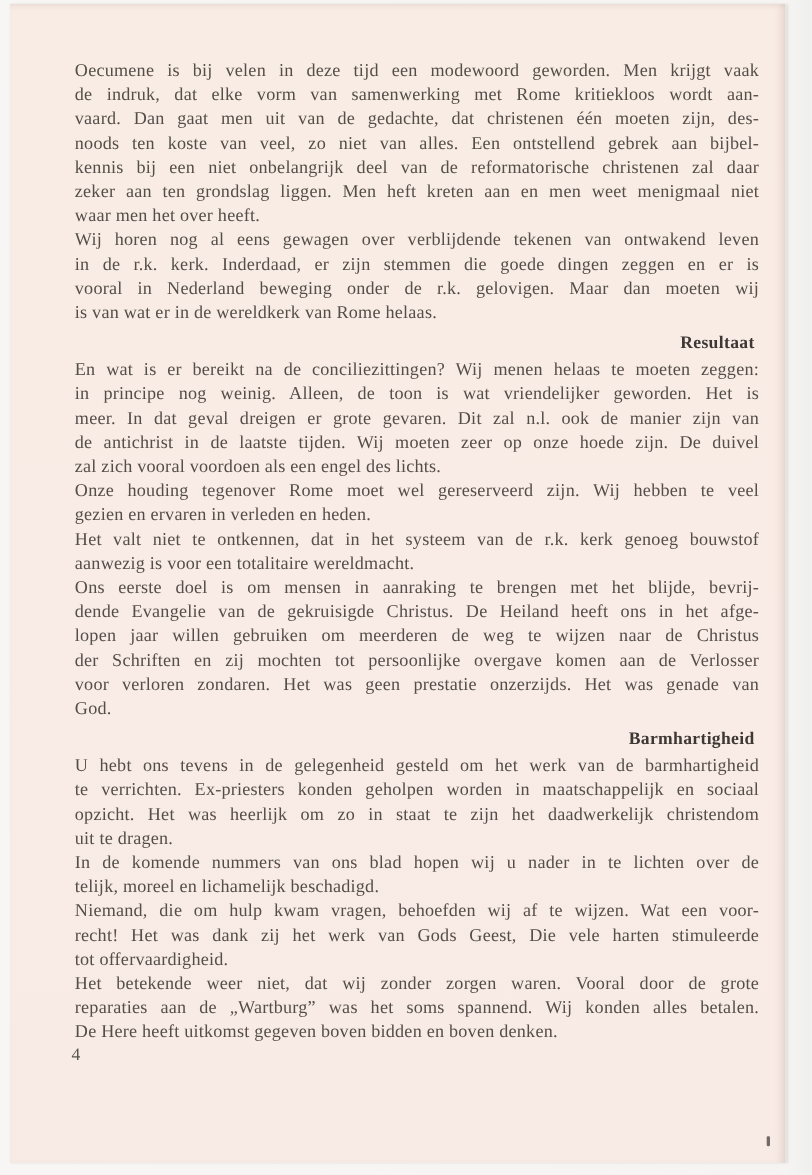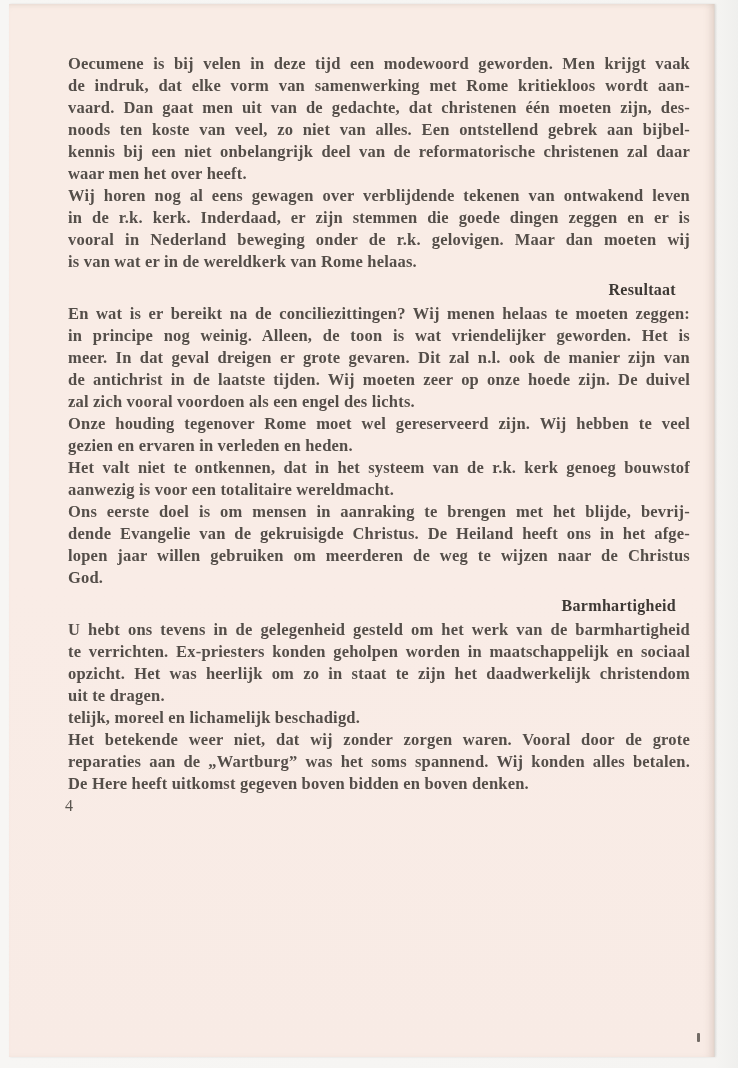--- a/index.html
+++ b/index.html
@@ -31,35 +31,35 @@
   }
   .textblock {
     position: absolute;
     left: 59px;
     top: 49px;
     width: 622px;
     color: #544e49;
     font-size: 16.5px;
     letter-spacing: 0.2px;
   }
-  .para { margin: 0; font-weight: bold; }
+  .para { margin: 0; }
   .tline {
     height: 22px;
     line-height: 22px;
     text-align: justify;
     text-align-last: justify;
     white-space: normal;
   }
   .tline.last {
     text-align-last: left;
   }
   .heading {
     height: 22px;
     line-height: 22px;
-    margin: 6px 14px 2px 0;
+    margin: 6px 4px 2px 0;
     text-align: right;
     font-weight: bold;
     color: #3d3834;
     font-size: 16px;
     letter-spacing: 0.3px;
   }
   .pagenum {
     margin-top: 0px;
     height: 22px;
     line-height: 22px;
@@ -83,20 +83,21 @@
 
 <div class="scan">
   <div class="paper">
     <div class="textblock" id="article">
         <div class="para">
           <div class="tline">Oecumene is bij velen in deze tijd een modewoord geworden. Men krijgt vaak</div>
           <div class="tline">de indruk, dat elke vorm van samenwerking met Rome kritiekloos wordt aan-</div>
           <div class="tline">vaard. Dan gaat men uit van de gedachte, dat christenen één moeten zijn, des-</div>
           <div class="tline">noods ten koste van veel, zo niet van alles. Een ontstellend gebrek aan bijbel-</div>
           <div class="tline">kennis bij een niet onbelangrijk deel van de reformatorische christenen zal daar</div>
+          <div class="tline">zeker aan ten grondslag liggen. Men heft kreten aan en men weet menigmaal niet</div>
           <div class="tline last">waar men het over heeft.</div>
         </div>
         <div class="para">
           <div class="tline">Wij horen nog al eens gewagen over verblijdende tekenen van ontwakend leven</div>
           <div class="tline">in de r.k. kerk. Inderdaad, er zijn stemmen die goede dingen zeggen en er is</div>
           <div class="tline">vooral in Nederland beweging onder de r.k. gelovigen. Maar dan moeten wij</div>
           <div class="tline last">is van wat er in de wereldkerk van Rome helaas.</div>
         </div>
         <div class="heading">Resultaat</div>
         <div class="para">
@@ -111,31 +112,39 @@
           <div class="tline last">gezien en ervaren in verleden en heden.</div>
         </div>
         <div class="para">
           <div class="tline">Het valt niet te ontkennen, dat in het systeem van de r.k. kerk genoeg bouwstof</div>
           <div class="tline last">aanwezig is voor een totalitaire wereldmacht.</div>
         </div>
         <div class="para">
           <div class="tline">Ons eerste doel is om mensen in aanraking te brengen met het blijde, bevrij-</div>
           <div class="tline">dende Evangelie van de gekruisigde Christus. De Heiland heeft ons in het afge-</div>
           <div class="tline">lopen jaar willen gebruiken om meerderen de weg te wijzen naar de Christus</div>
+          <div class="tline">der Schriften en zij mochten tot persoonlijke overgave komen aan de Verlosser</div>
+          <div class="tline">voor verloren zondaren. Het was geen prestatie onzerzijds. Het was genade van</div>
           <div class="tline last">God.</div>
         </div>
         <div class="heading">Barmhartigheid</div>
         <div class="para">
           <div class="tline">U hebt ons tevens in de gelegenheid gesteld om het werk van de barmhartigheid</div>
           <div class="tline">te verrichten. Ex-priesters konden geholpen worden in maatschappelijk en sociaal</div>
           <div class="tline">opzicht. Het was heerlijk om zo in staat te zijn het daadwerkelijk christendom</div>
           <div class="tline last">uit te dragen.</div>
         </div>
         <div class="para">
+          <div class="tline">In de komende nummers van ons blad hopen wij u nader in te lichten over de</div>
           <div class="tline last">telijk, moreel en lichamelijk beschadigd.</div>
+        </div>
+        <div class="para">
+          <div class="tline">Niemand, die om hulp kwam vragen, behoefden wij af te wijzen. Wat een voor-</div>
+          <div class="tline">recht! Het was dank zij het werk van Gods Geest, Die vele harten stimuleerde</div>
+          <div class="tline last">tot offervaardigheid.</div>
         </div>
         <div class="para">
           <div class="tline">Het betekende weer niet, dat wij zonder zorgen waren. Vooral door de grote</div>
           <div class="tline">reparaties aan de „Wartburg” was het soms spannend. Wij konden alles betalen.</div>
           <div class="tline last">De Here heeft uitkomst gegeven boven bidden en boven denken.</div>
         </div>
         <div class="pagenum">4</div>
       </div>
   </div>
   <div class="edge-mark"></div>

